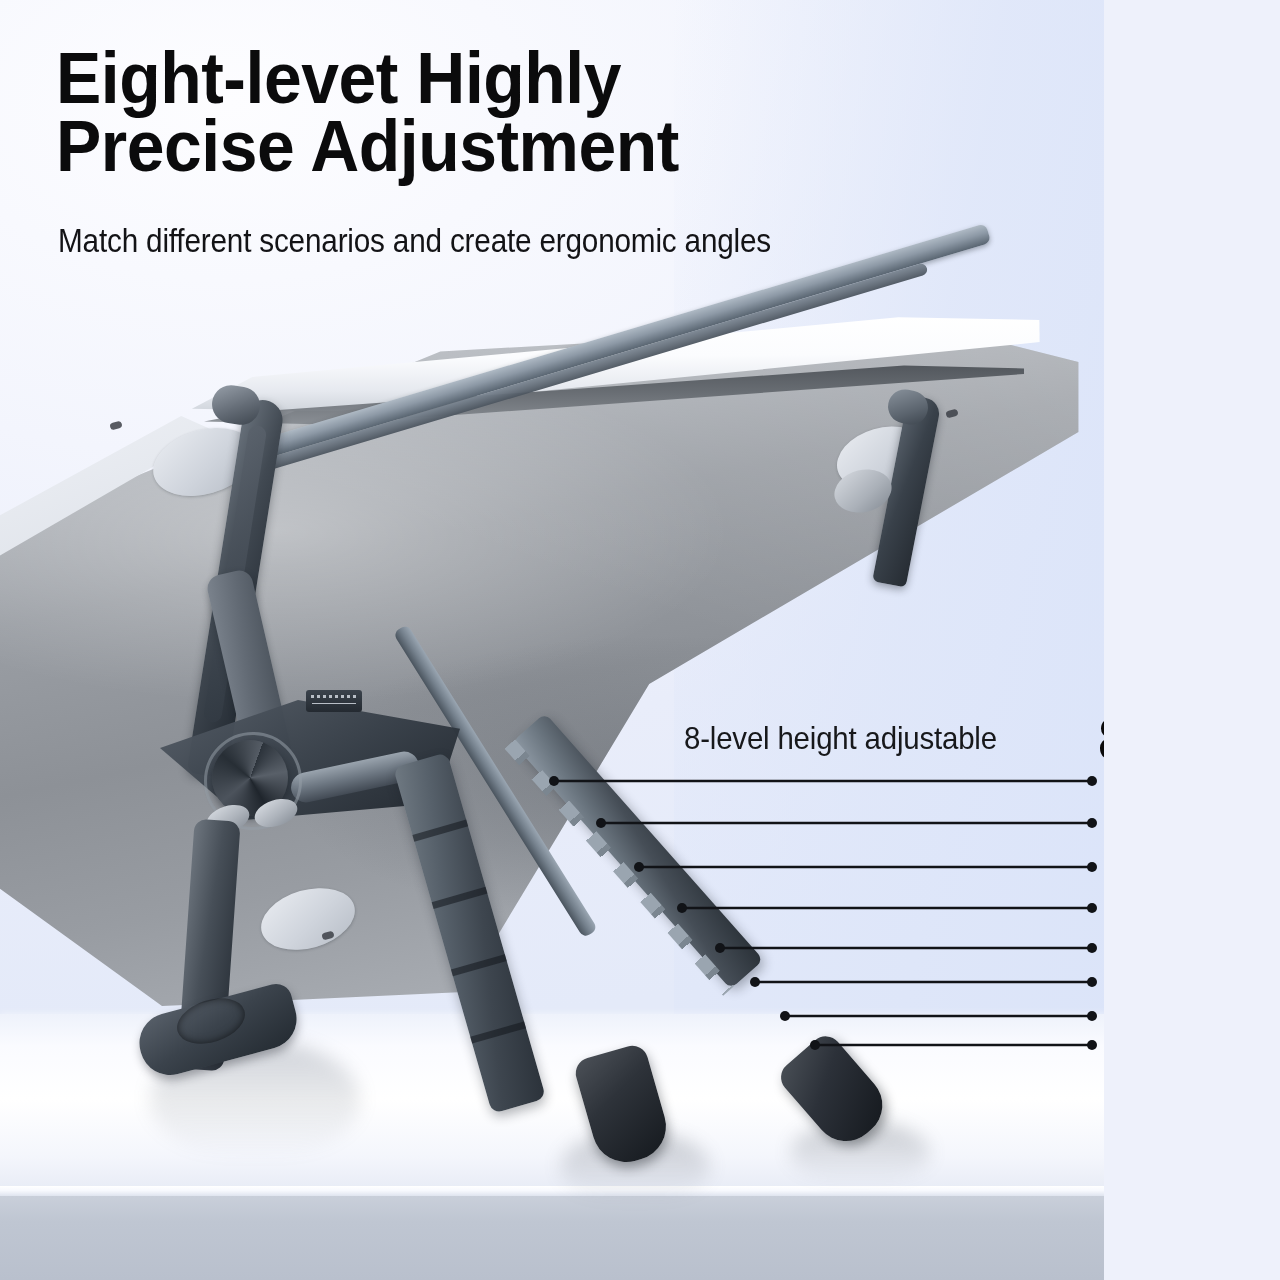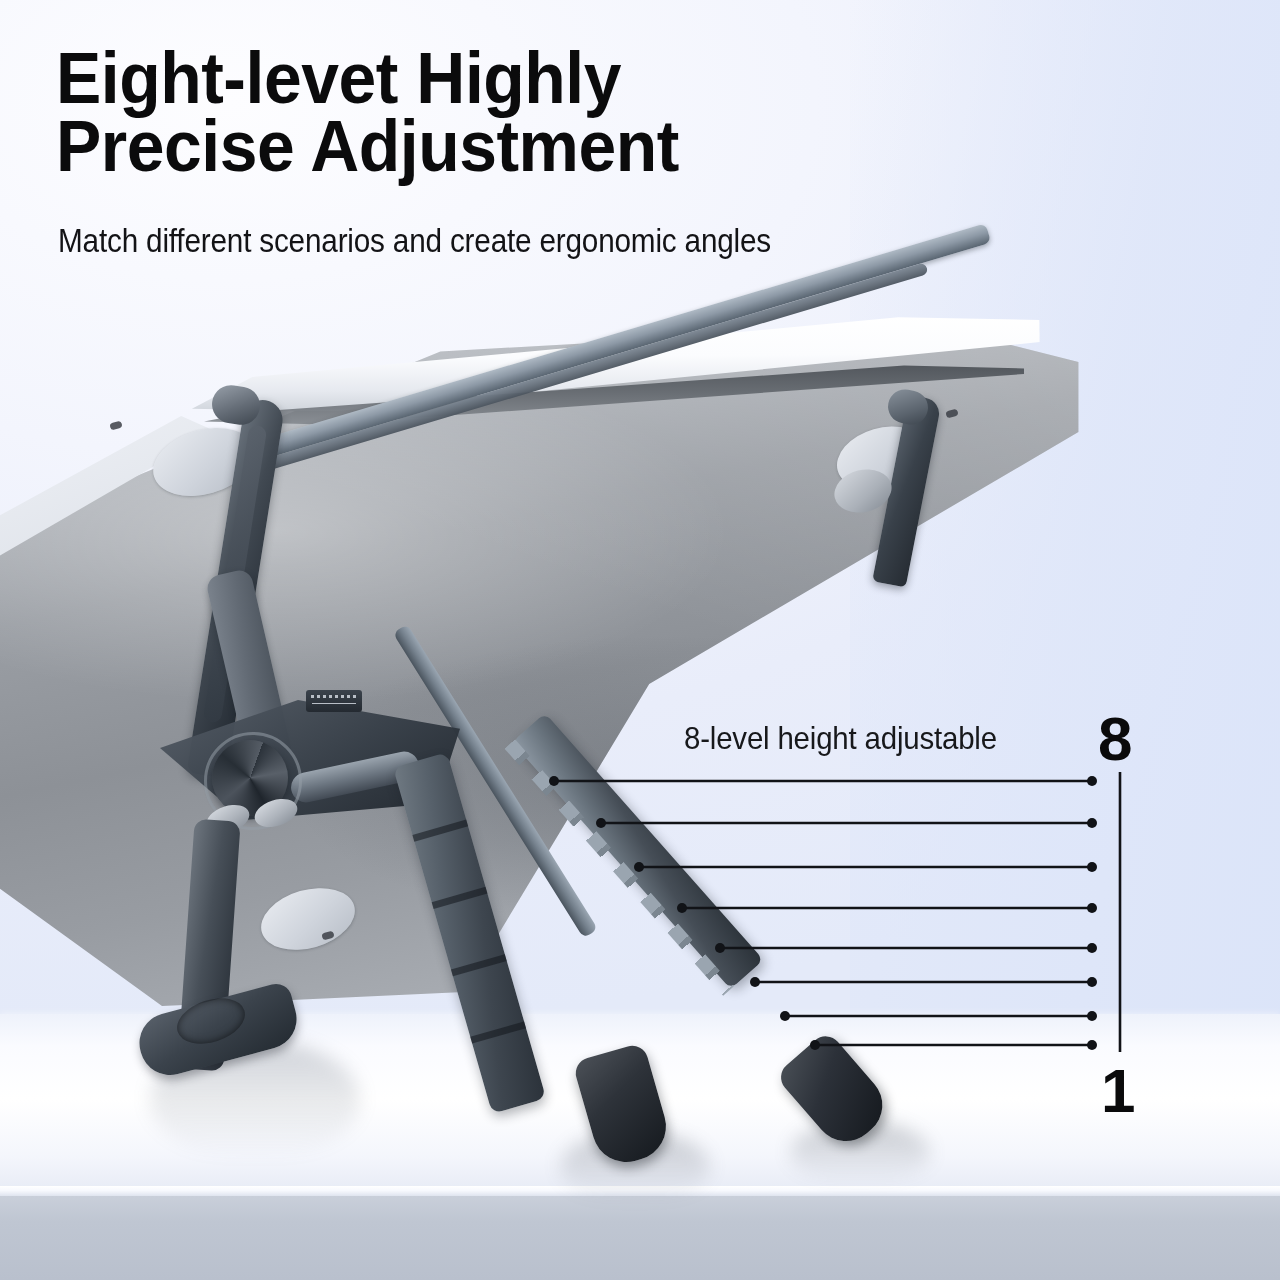--- a/index.html
+++ b/index.html
@@ -1,21 +1,21 @@
 <!DOCTYPE html>
 <html><head>
 <meta charset="utf-8">
 <style>
   html,body{margin:0;padding:0;}
   body{
     width:1280px;height:1280px;overflow:hidden;
     font-family:"Liberation Sans","DejaVu Sans",sans-serif;
     background:#eef1fb;
   }
-  #stage{position:relative;width:1280px;height:1280px;overflow:hidden;}
+  #stage{position:relative;width:1104px;height:1280px;overflow:hidden;}
 
   
   .wall{
     position:absolute;left:0;top:0;width:1280px;height:1032px;
     background:
       radial-gradient(120% 90% at 18% 10%, #fdfdff 0%, #f3f5fd 38%, #e9edfa 70%, #e4eaf9 100%);
   }
   .wall-right-tone{
     position:absolute;right:0;top:0;width:430px;height:1032px;
     background:linear-gradient(100deg, rgba(226,233,250,0) 0%, rgba(222,230,249,.85) 55%, rgba(219,228,249,.95) 100%);

